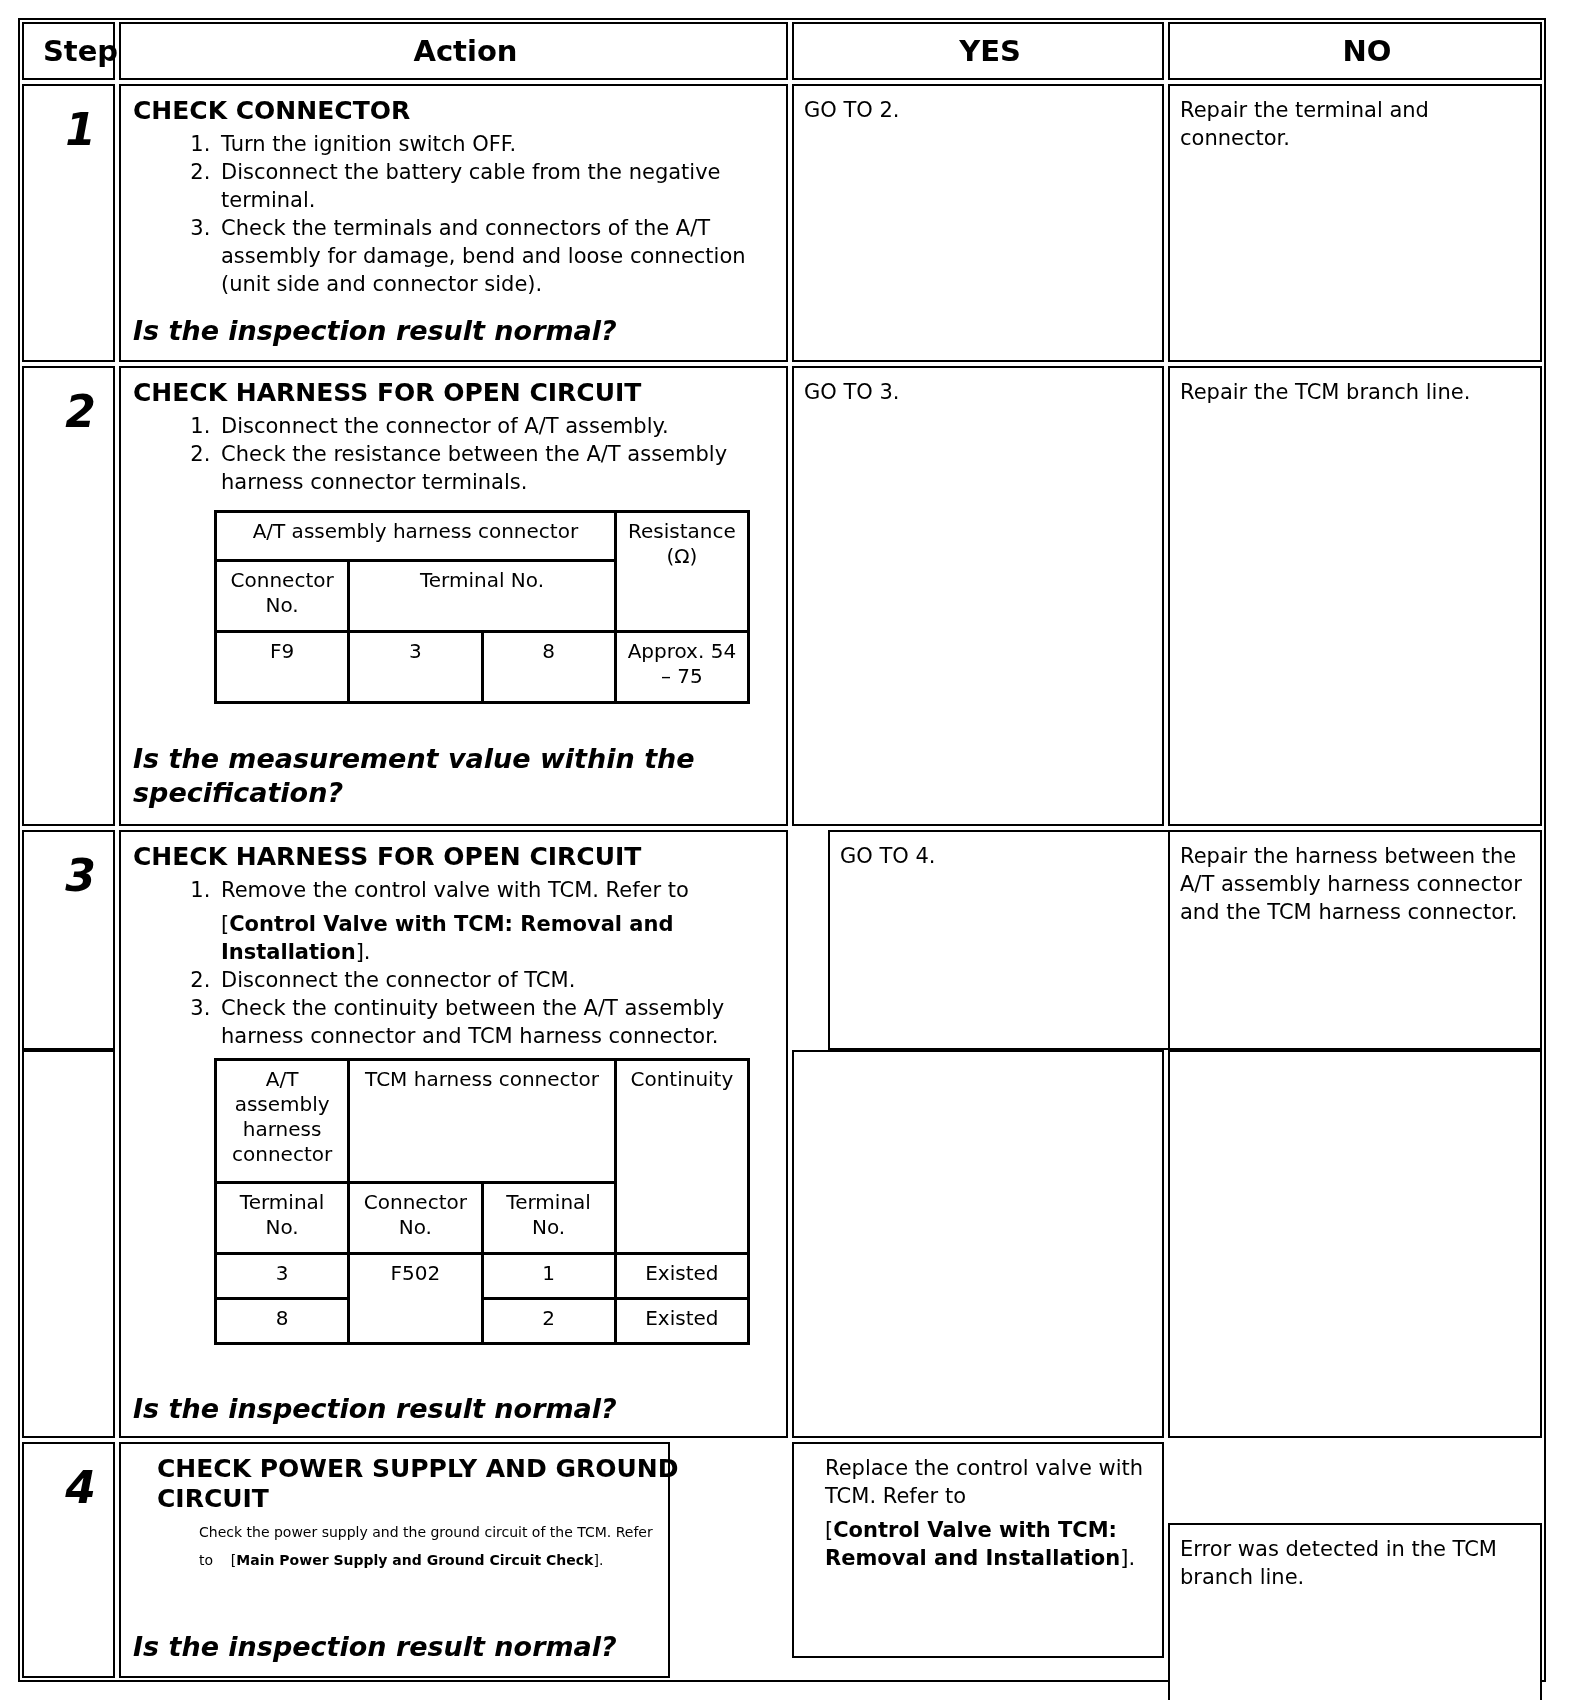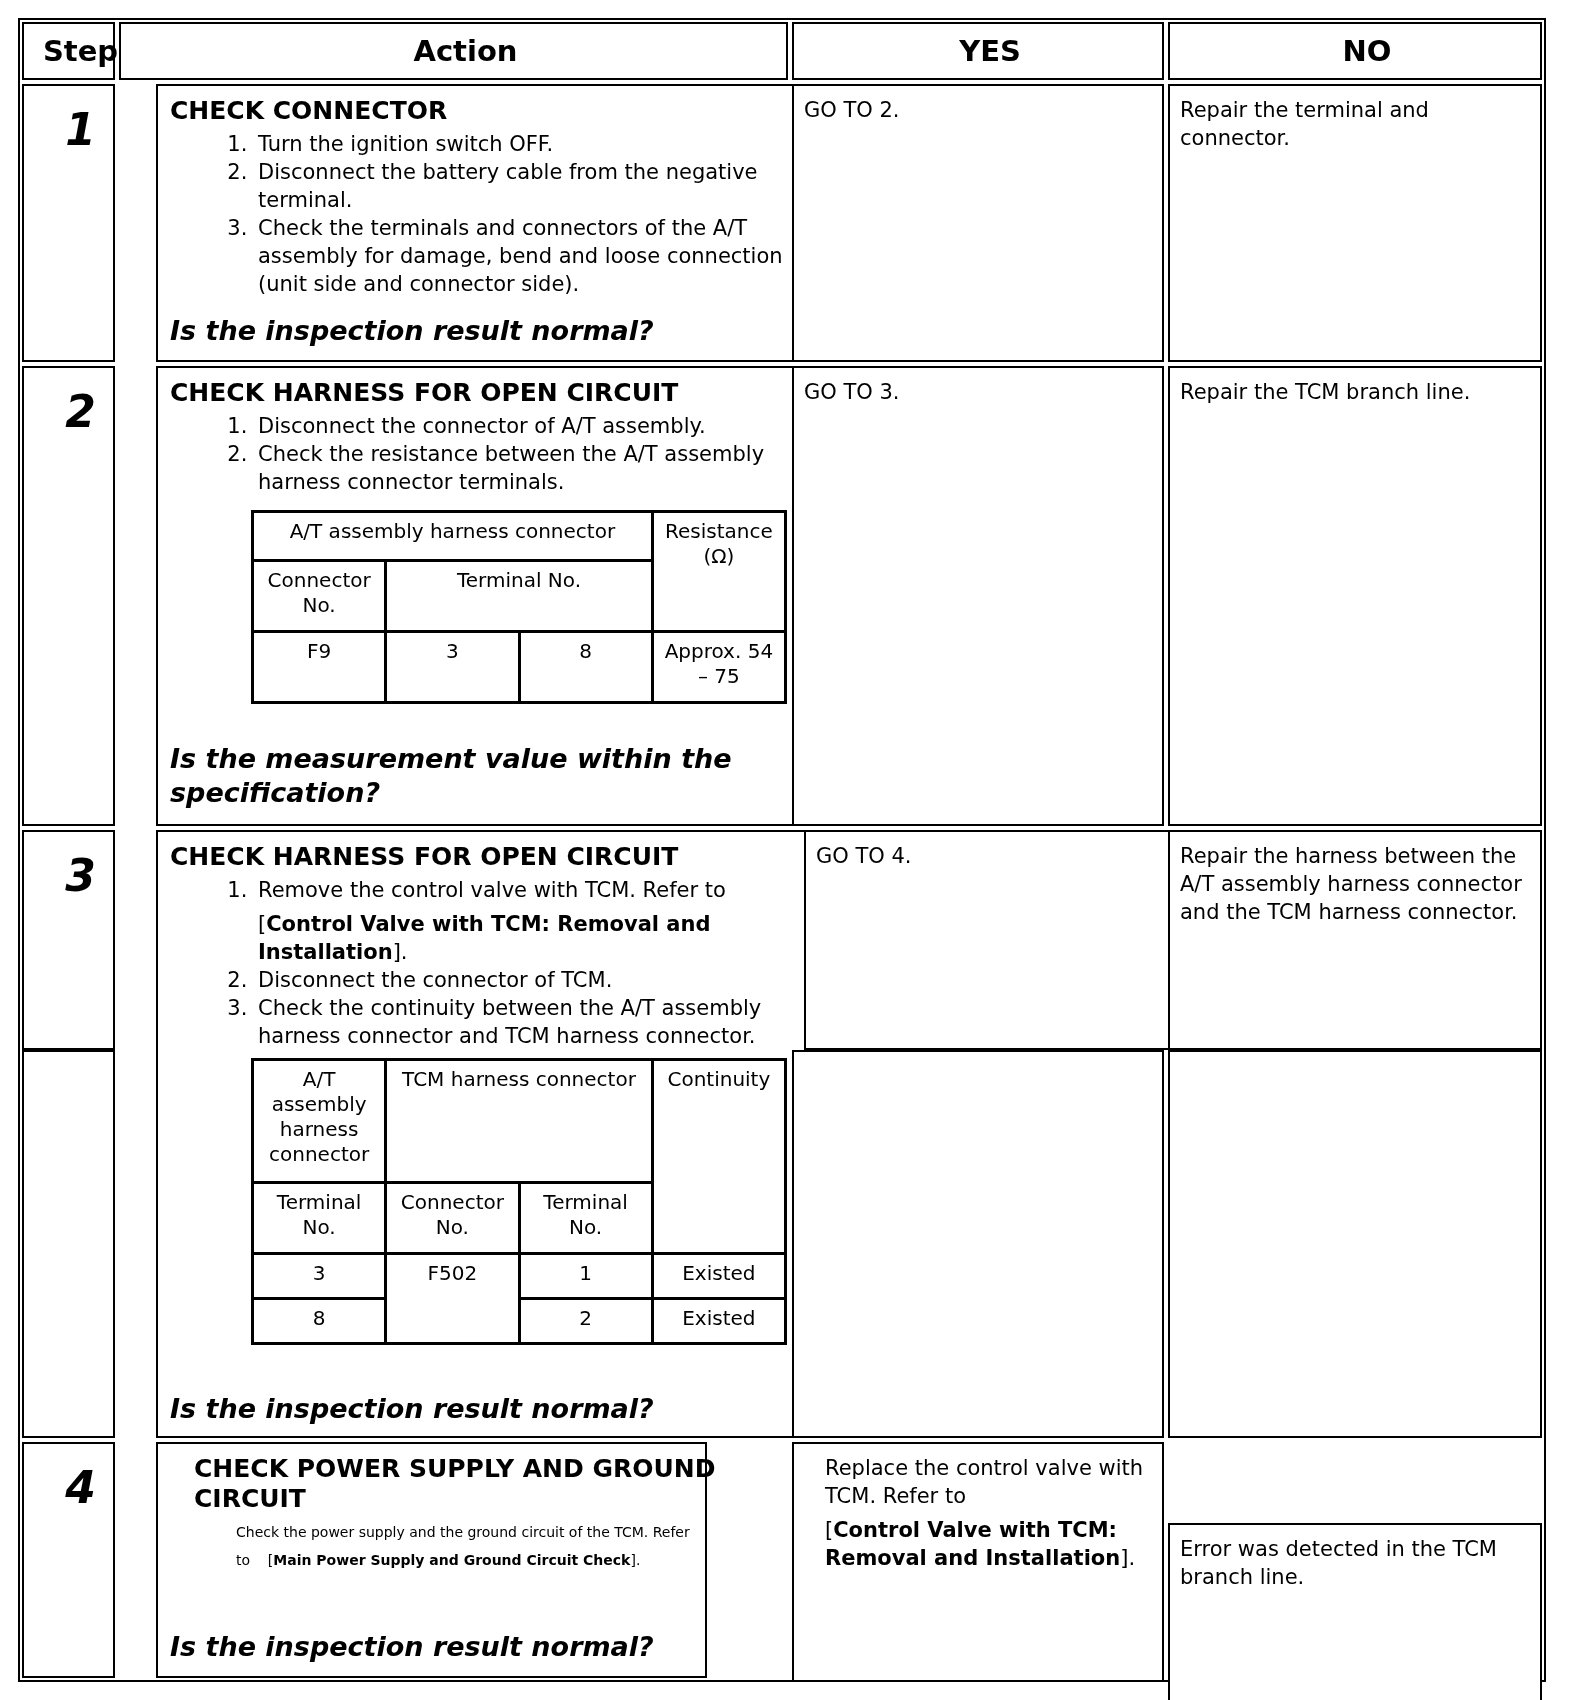--- a/index.html
+++ b/index.html
@@ -1,21 +1,21 @@
 <!DOCTYPE html>
 <html><head>
 <meta charset="utf-8">
 <style>
   html, body { margin:0; padding:0; background:#ffffff; }
   body { width:1584px; height:1700px; position:relative; font-family:"DejaVu Sans", sans-serif; color:#000; }
   .outer { position:absolute; left:18px; top:18px; width:1528px; height:1664px; border:2px solid #000; box-sizing:border-box; }
   .cell { position:absolute; border:2px solid #000; box-sizing:border-box; background:#fff;padding-left:24px; }
   .hdr { font-weight:bold; font-size:29px; display:flex; align-items:center; justify-content:center; }
   .stepnum { font-weight:bold; font-style:italic; font-size:44px; text-align:center; padding-top:18px; }
-  .action { padding:10px 10px 0 12px; font-size:21px; line-height:28px;margin-left:37px; }
+  .action { padding:10px 10px 0 12px; font-size:21px; line-height:28px; }
   .title { font-weight:bold; font-size:25px; line-height:30px; margin-bottom:4px; }
   ol { margin:0; padding-left:84px; }
   ol li { padding-left:4px; }
   .question { font-weight:bold; font-style:italic; font-size:27px; line-height:34px; position:absolute; left:12px; }
   .plain { padding:10px 10px 0 10px; font-size:21px; line-height:28px; }
   .b { font-weight:bold; }
   table.inner { border-collapse:collapse; font-size:20px; line-height:25px; position:absolute; }
   table.inner td { border:3px solid #000; text-align:center; vertical-align:top; padding:6px 4px; }
   .para { padding-left:42px; font-size:14px; line-height:28px; }
 </style>
@@ -104,31 +104,31 @@
     </tr>
     <tr>
       <td style="height:30px;">8</td>
       <td>2</td>
       <td>Existed</td>
     </tr>
   </tbody>
     </table>
   <div class="question" style="top:560px;">Is the inspection result normal?</div>
 </div>
-<div class="cell plain" style="left:804px;top:830px;width:372px;height:220px;">GO TO 4.</div>
+<div class="cell plain" style="left:828px;top:830px;width:372px;height:220px;">GO TO 4.</div>
 <div class="cell" style="left:792px;top:1050px;width:372px;height:388px;"></div>
 <div class="cell plain" style="left:1168px;top:830px;width:374px;height:220px;">Repair the harness between the A/T assembly harness connector and the TCM harness connector.</div>
 <div class="cell" style="left:1168px;top:1050px;width:374px;height:388px;"></div>
 
 <div class="cell stepnum" style="left:22px;top:1442px;width:93px;height:236px;">4</div>
 <div class="cell action" style="left:119px;top:1442px;width:551px;height:236px;padding-left:36px;">
   <div class="title" style="width:560px;">CHECK POWER SUPPLY AND GROUND CIRCUIT</div>
   <div class="para">
     <span>Check the power supply and the ground circuit of the TCM. Refer to</span>
     &nbsp;&nbsp;&nbsp;[<span class="b">Main Power Supply and Ground Circuit Check</span>].
   </div>
   <div class="question" style="top:186px;">Is the inspection result normal?</div>
 </div>
-<div class="cell plain" style="left:792px;top:1442px;width:372px;height:240px;padding-left:31px;">
+<div class="cell plain" style="left:792px;top:1442px;width:372px;height:216px;padding-left:31px;">
   <span>Replace the control valve with TCM. Refer to</span><br>
   <span style="display:inline-block;margin-top:6px;">[<span class="b">Control Valve with TCM: Removal and Installation</span>].</span>
 </div>
 <div class="cell plain" style="left:1168px;top:1523px;width:374px;height:236px;">Error was detected in the TCM branch line.</div>
 
 </body></html>

